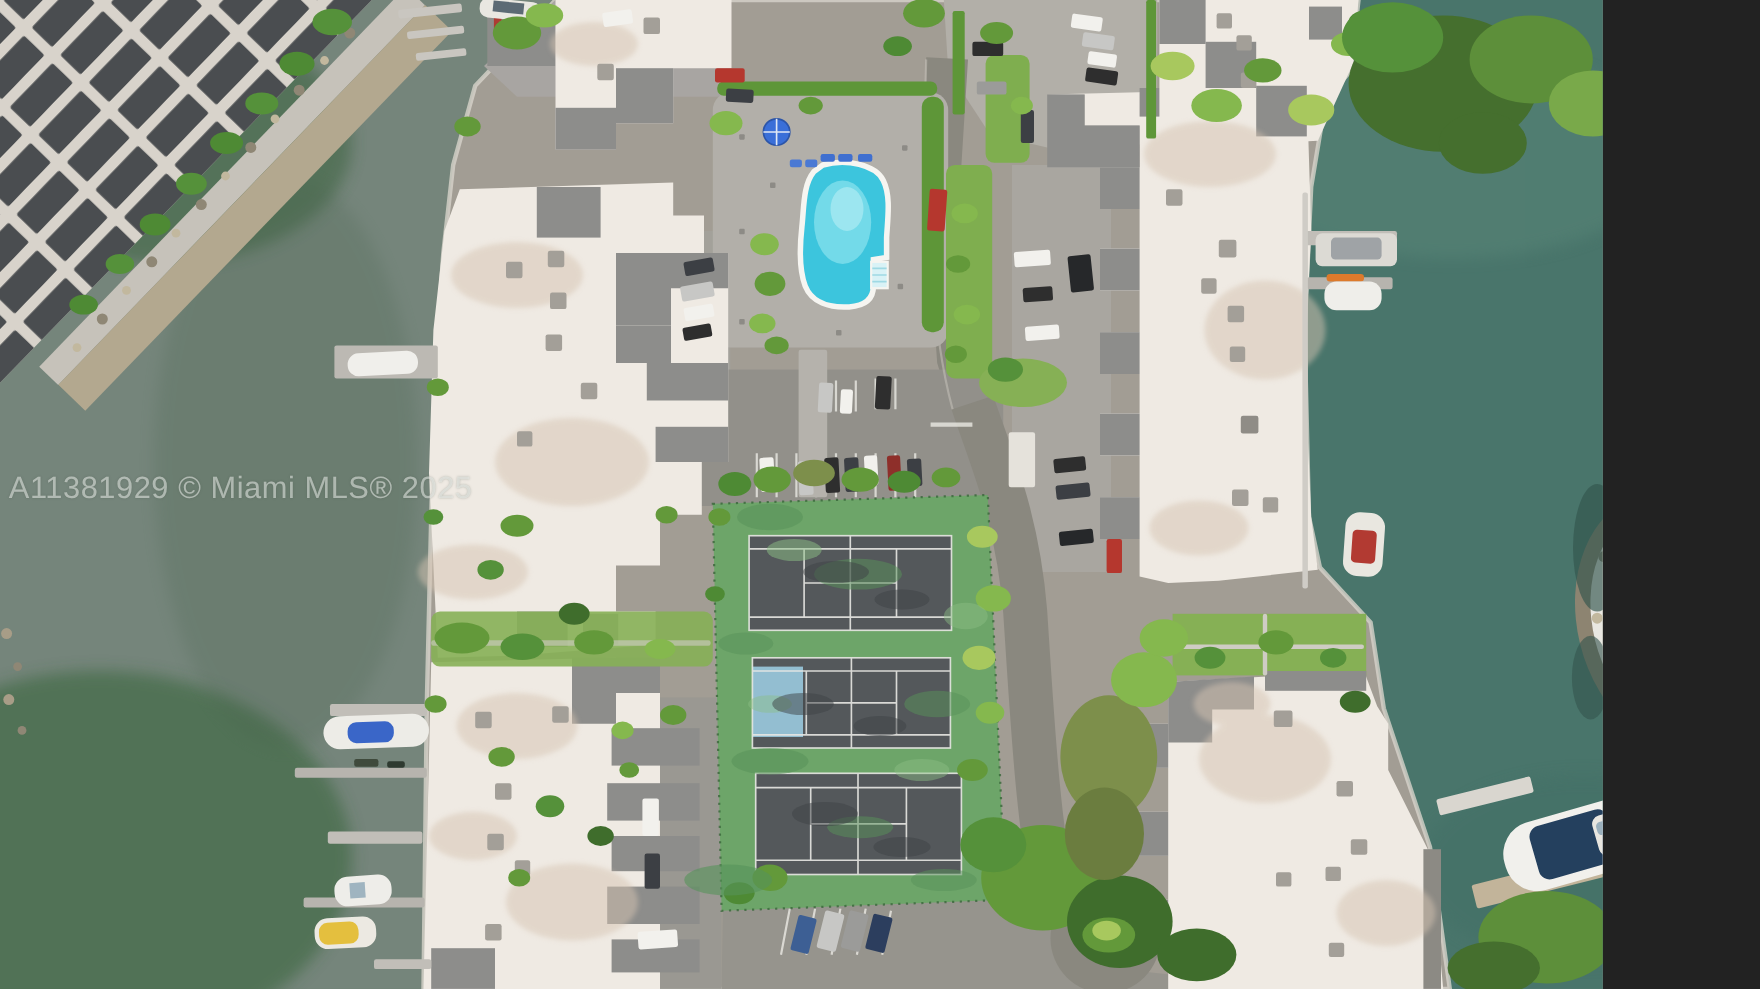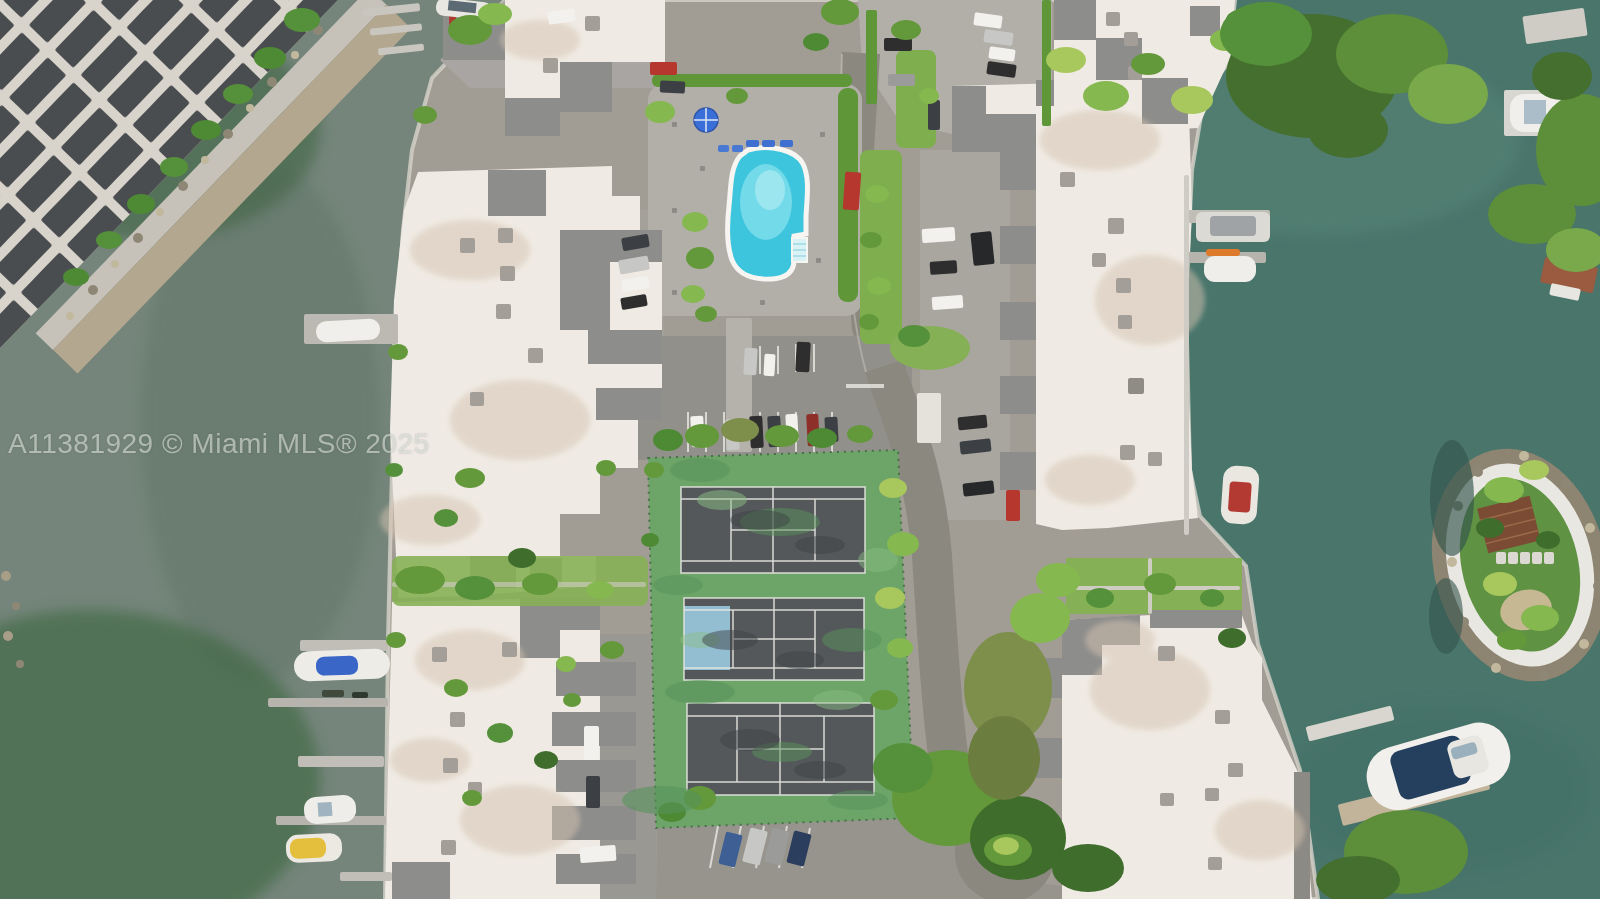--- a/index.html
+++ b/index.html
@@ -1,16 +1,16 @@
 <!DOCTYPE html>
 <html><head>
 <meta charset="utf-8">
 <style>
   html,body{margin:0;padding:0;background:#222;}
-  .stage{position:relative;width:1600px;height:899px;overflow:hidden;background:#75857b;font-family:"Liberation Sans",sans-serif;}
+  .stage{position:relative;width:1457px;height:899px;overflow:hidden;background:#75857b;font-family:"Liberation Sans",sans-serif;}
   .stage svg{position:absolute;inset:0;display:block;}
   .watermark{
     position:absolute;left:8px;top:428px;
     font-size:28px;letter-spacing:.5px;font-weight:400;
     color:rgba(238,243,238,0.55);
     text-shadow:0 0 2px rgba(70,80,70,.35);
     user-select:none;white-space:nowrap;
     font-family:"Liberation Sans",sans-serif;
   }
 </style>

